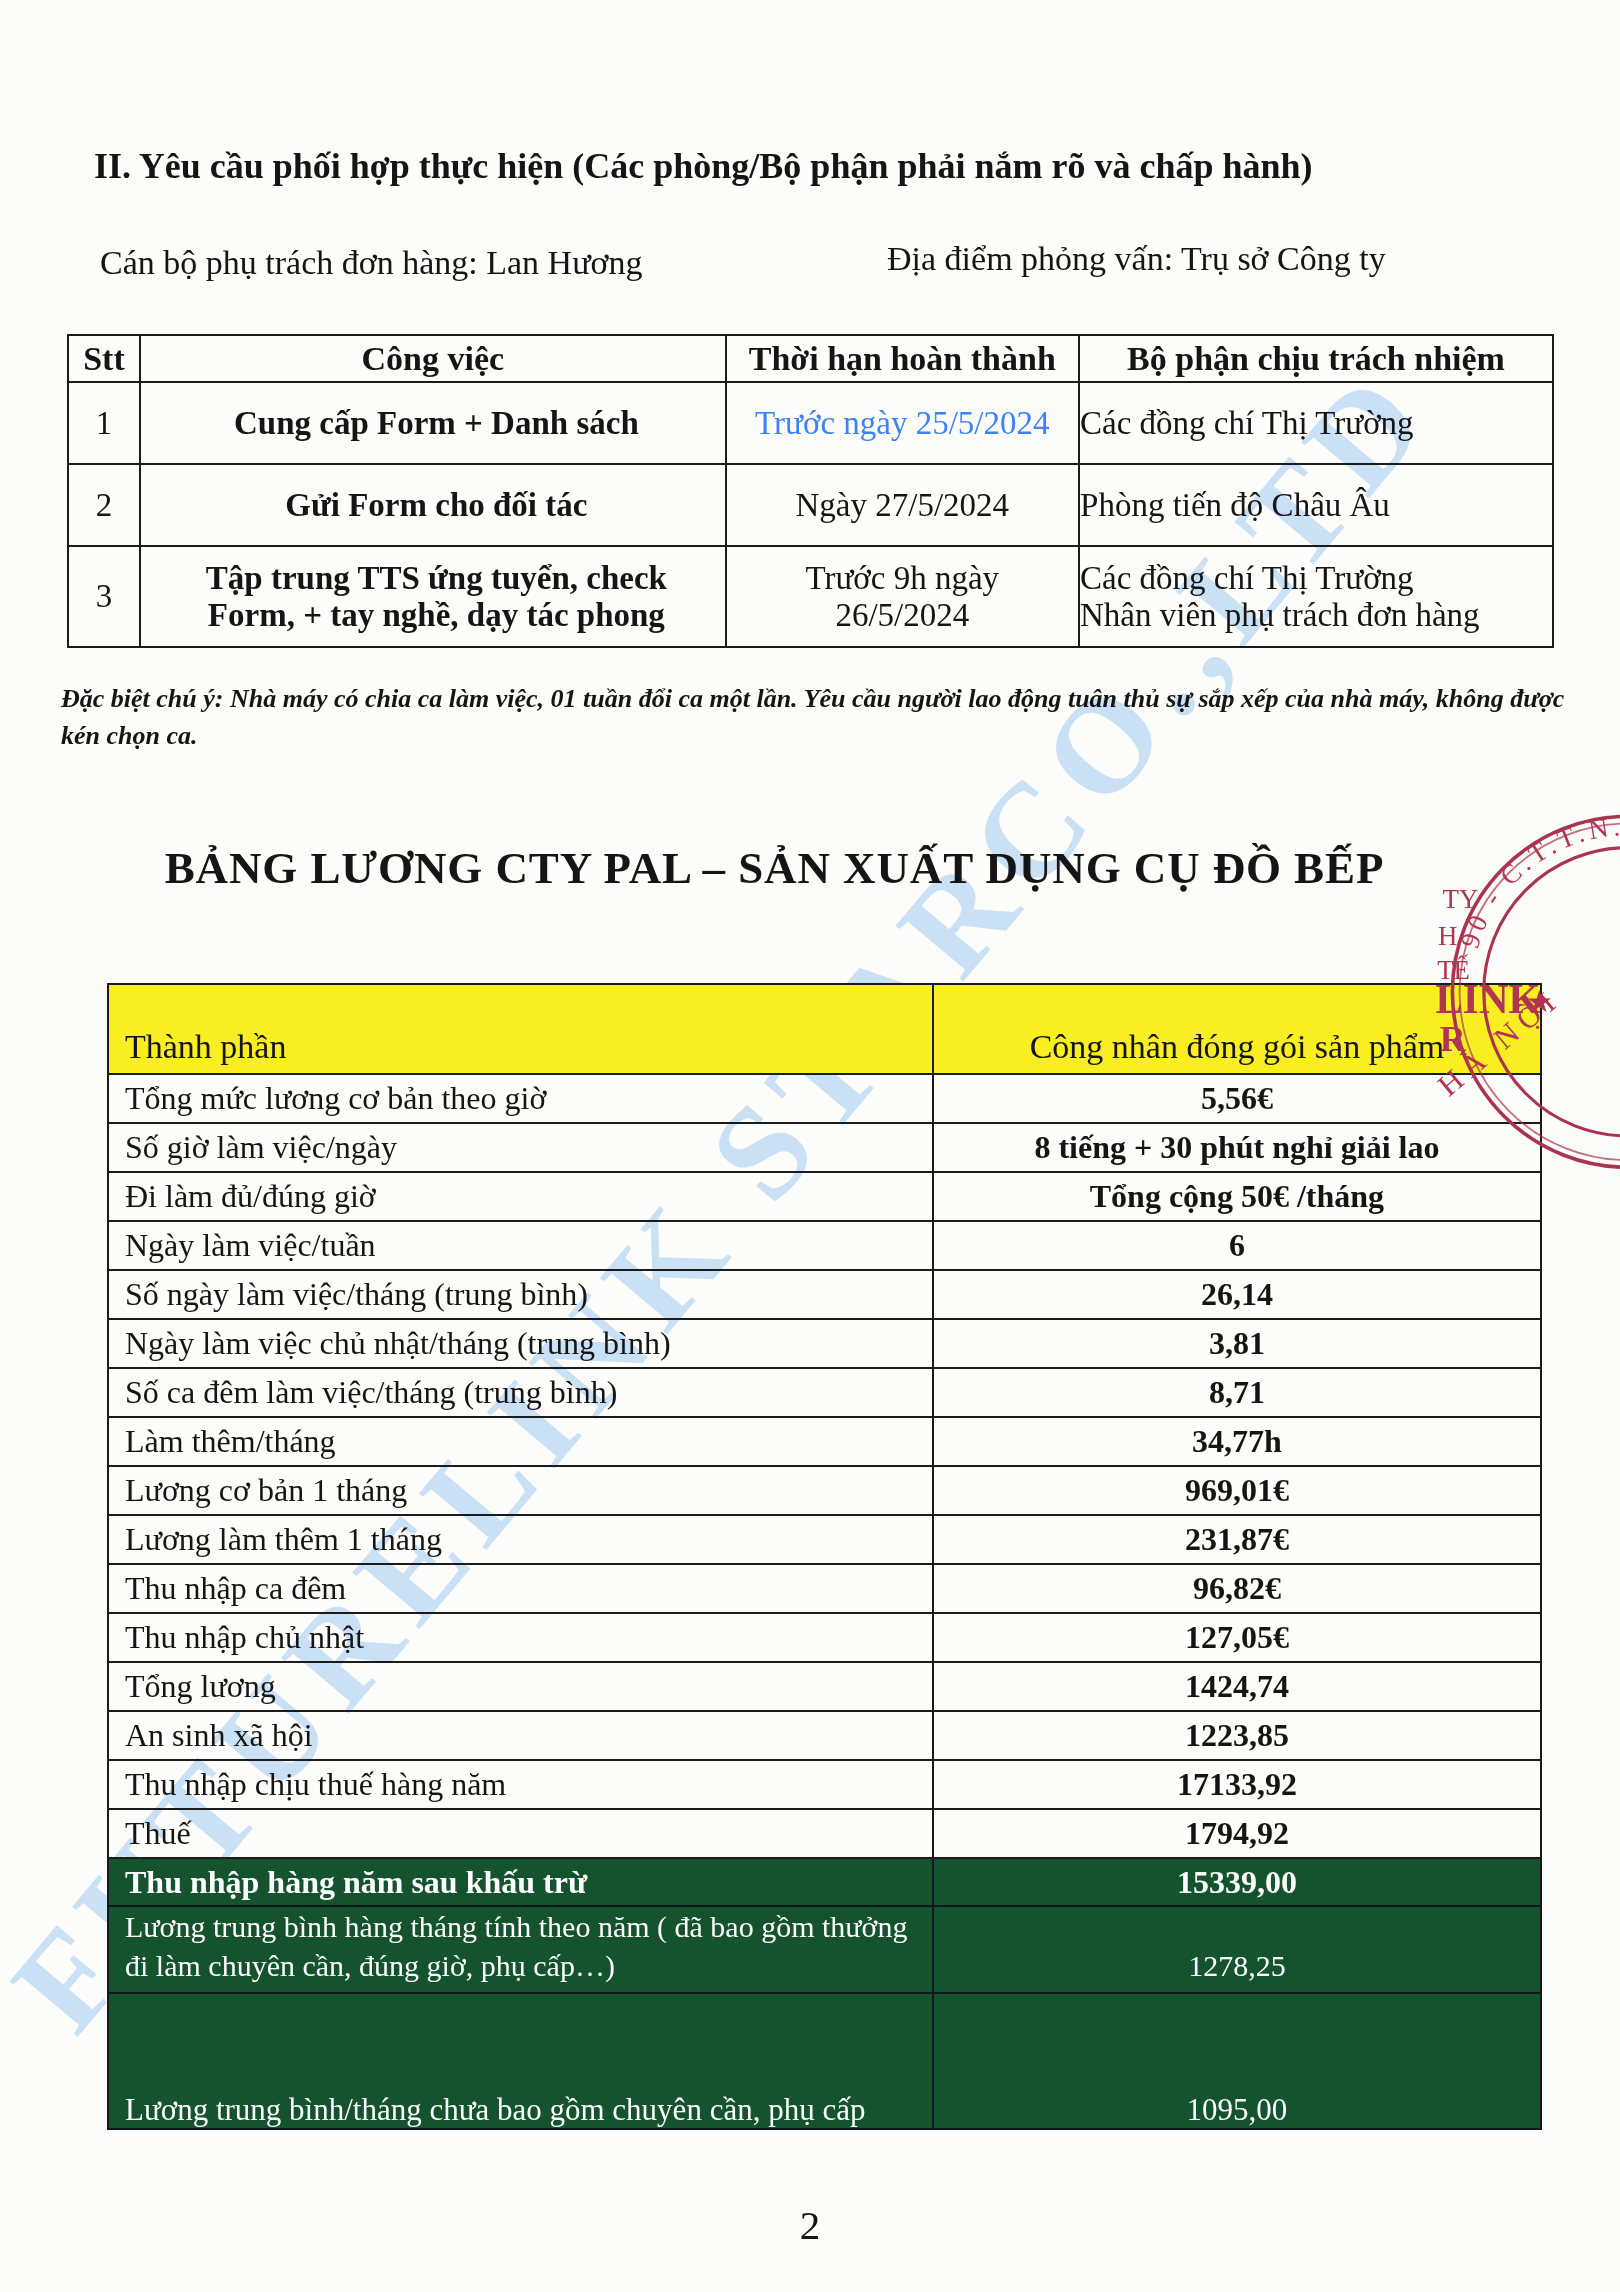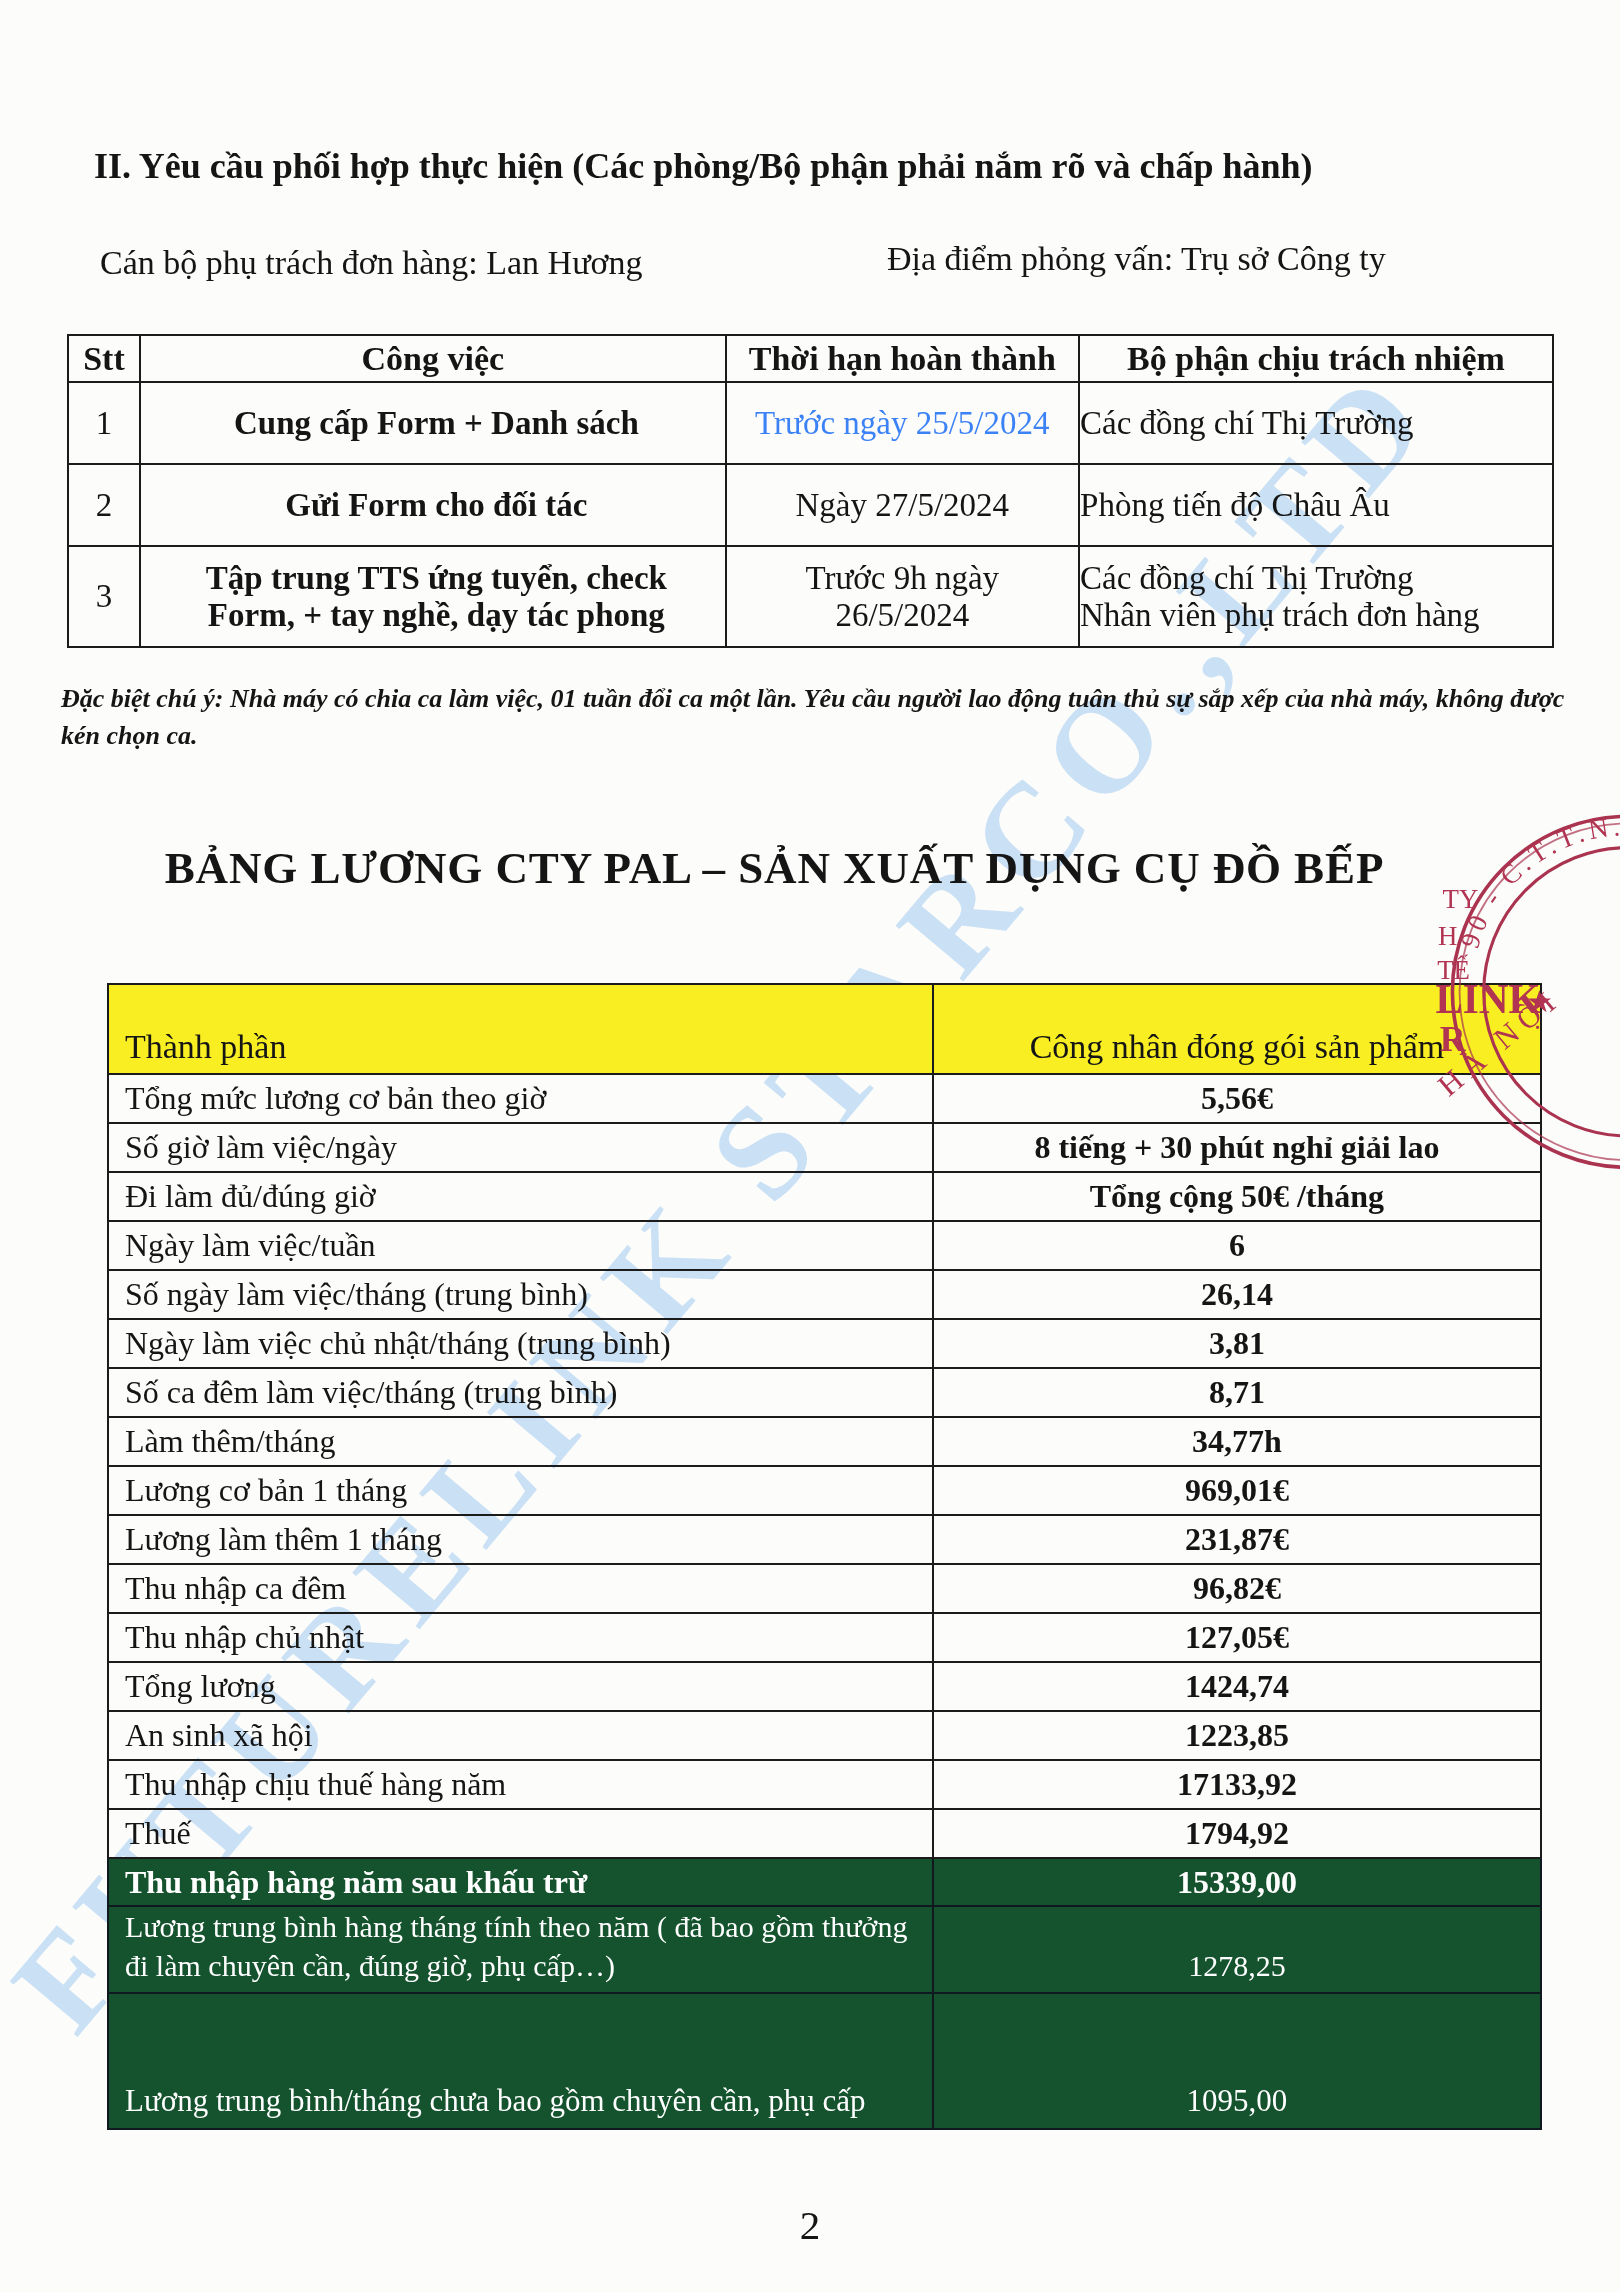--- a/index.html
+++ b/index.html
@@ -68,21 +68,21 @@
     background:#f8ee21; height:90px; vertical-align:bottom;
     padding-bottom:7.2px; font-size:34px;
   }
   .salary-table tr.header-row .value { font-weight:normal;margin-top:36px; }
   .salary-table tr.white td { height:49px; }
   .salary-table tr.hl td { background:#14532d; color:#ffffff; border-color:#101820; }
   .salary-table tr.hl .value { font-weight:normal; }
   .salary-table tr.hl-a td { height:48px; font-weight:bold; }
   .salary-table tr.hl-a .value { font-weight:bold; }
   .salary-table tr.hl-b td { height:77px; font-size:30px; vertical-align:bottom; padding-bottom:7.2px; line-height:1.3; }
-  .salary-table tr.hl-c td { height:136px; font-size:31px; vertical-align:bottom; padding-bottom:9px; }
+  .salary-table tr.hl-c td { height:136px; font-size:31px; vertical-align:bottom; }
 
   
   .stamp { position:absolute; left:1402px; top:811px; z-index:4; }
   .stamp text { font-family:"Liberation Serif","DejaVu Serif",serif; fill:#b13552; }
 
   
   .page-number {
     position:absolute; left:0; top:2201px; width:1620px;
     text-align:center; font-size:41px; z-index:2;
   }

